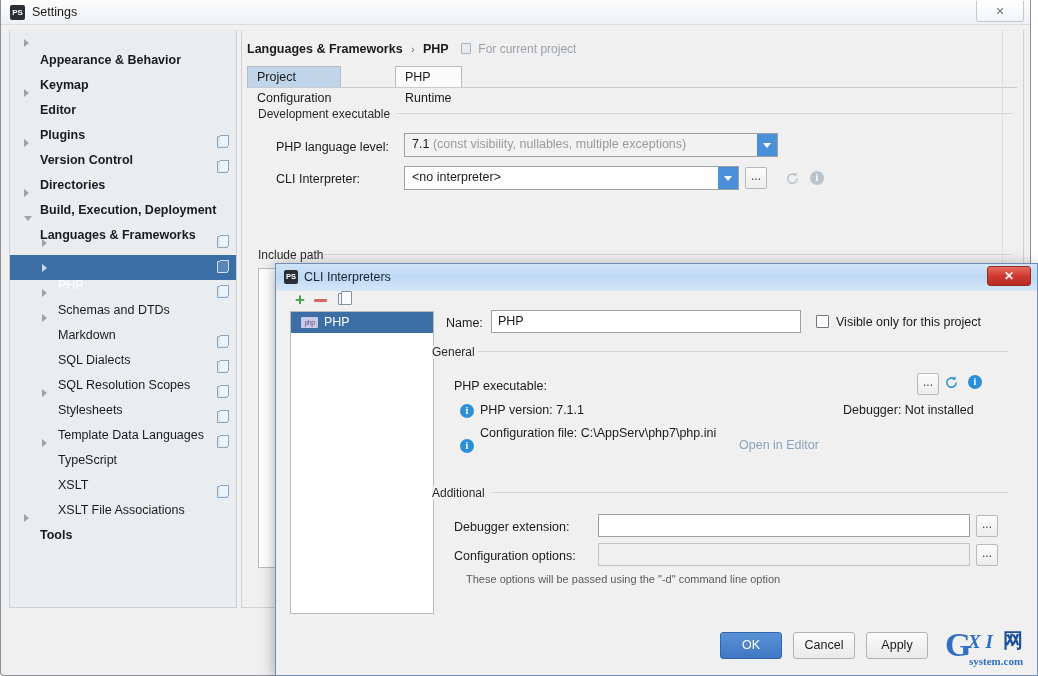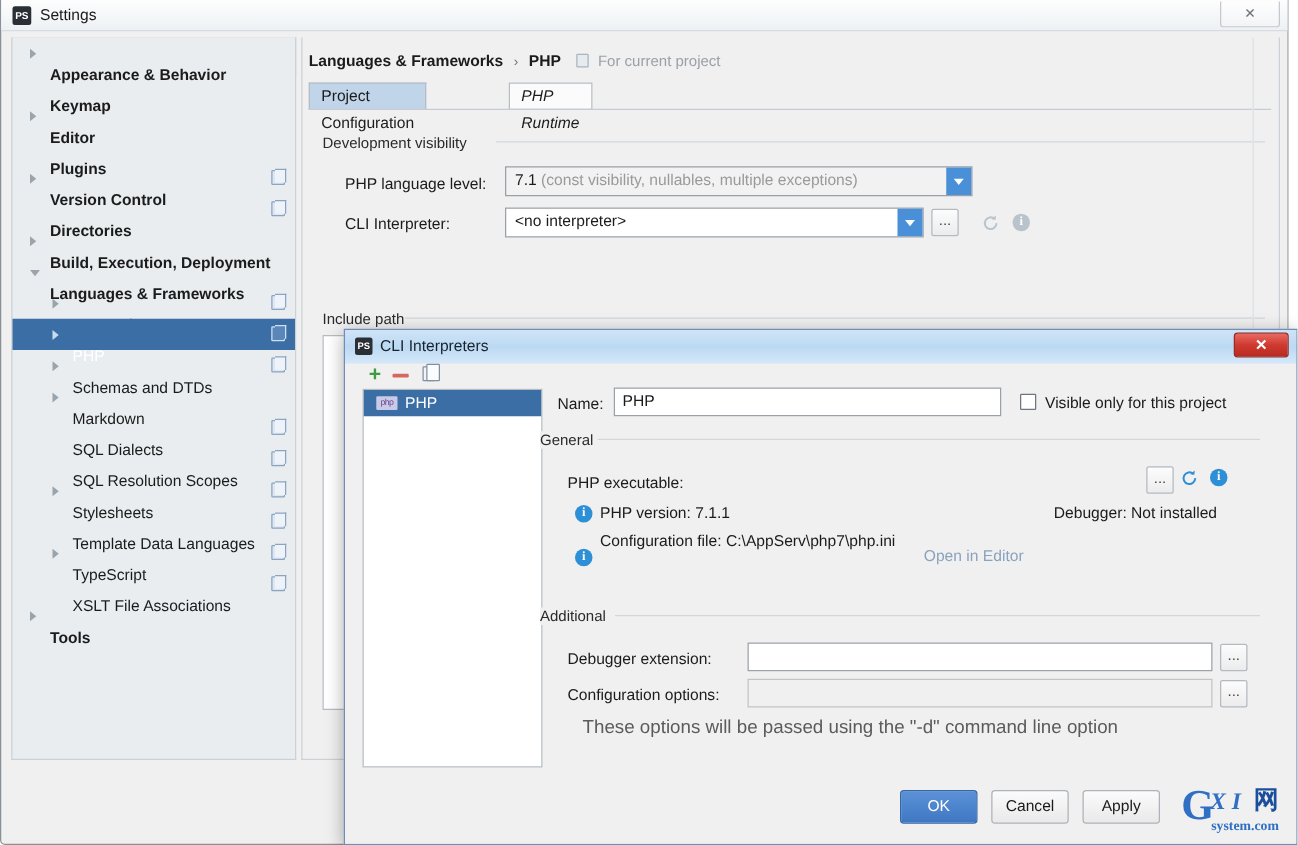--- a/index.html
+++ b/index.html
@@ -286,21 +286,21 @@
     background: #ffffff; border: 1px solid #6f7680; border-radius: 1px;
   }
   .info-dot {
     position: absolute; width: 14px; height: 14px; border-radius: 50%;
     background: #2d8fd5;
     color: #ffffff; font-size: 10px; font-weight: bold;
     text-align: center; line-height: 14px;
     font-family: "Liberation Serif", serif;
   }
   .link { color: #8aa3bd; font-size: 12.5px; }
-  .hint { position: absolute; font-size: 15px; color: #5b5b5b; }
+  .hint { position: absolute; font-size: 11px; color: #5b5b5b; }
 
   .btn {
     position: absolute; height: 27px; width: 62px;
     border: 1px solid #adb3b9; border-radius: 3px;
     background: linear-gradient(180deg,#fbfbfb 0%, #e9e9e9 100%);
     font-size: 12.5px; color: #1b1b1b; text-align: center; line-height: 25px;
   }
   .btn.primary {
     background: linear-gradient(180deg,#5b92d6 0%, #3f77c4 100%);
     border-color: #3266ab; color: #ffffff;
@@ -426,20 +426,23 @@
           <div class="tree-item">
             <span class="tlabel" style="left: 48px;">Template Data Languages</span>
             <span class="copy-badge"></span>
           </div>
           <div class="tree-item">
             <span class="arrow" style="left: 32px;"></span>
             <span class="tlabel" style="left: 48px;">TypeScript</span>
             <span class="copy-badge"></span>
           </div>
           <div class="tree-item">
+            <span class="tlabel" style="left: 48px;">XSLT</span>
+          </div>
+          <div class="tree-item">
             <span class="tlabel" style="left: 48px;">XSLT File Associations</span>
             <span class="copy-badge"></span>
           </div>
           <div class="tree-item bold">
             <span class="arrow" style="left: 14px;"></span>
             <span class="tlabel" style="left: 30px;">Tools</span>
           </div>
         </div>
     </div>
 
@@ -448,25 +451,25 @@
       <div class="crumbs">
         <span class="crumb-a">Languages &amp; Frameworks</span>
         <span class="crumb-sep">›</span>
         <span class="crumb-b">PHP</span>
         <span class="crumb-badge"></span>
         <span class="crumb-note">For current project</span>
       </div>
 
       <div class="tabs">
         <div class="tab active" style="left:0;">Project Configuration</div>
-        <div class="tab" style="left:160px;font-style:italic;">PHP Runtime</div>
+        <div class="tab" style="left:148px;">PHP Runtime</div>
       </div>
       <div class="tabline"></div>
 
-      <div class="group-label" style="left:16px; top:77px;">Development visibility</div>
+      <div class="group-label" style="left:16px; top:77px;">Development executable</div>
       <div class="group-rule" style="left:155px; top:83px; width:615px;"></div>
 
       <div class="flabel" style="left:34px; top:110px;">PHP language level:</div>
       <div class="combo readonly" style="left:162px; top:103px; width:374px;">
         <div class="combo-txt">
           <span>7.1</span>
           <span class="muted">(const visibility, nullables, multiple exceptions)</span>
         </div>
         <div class="combo-btn"></div>
       </div>

